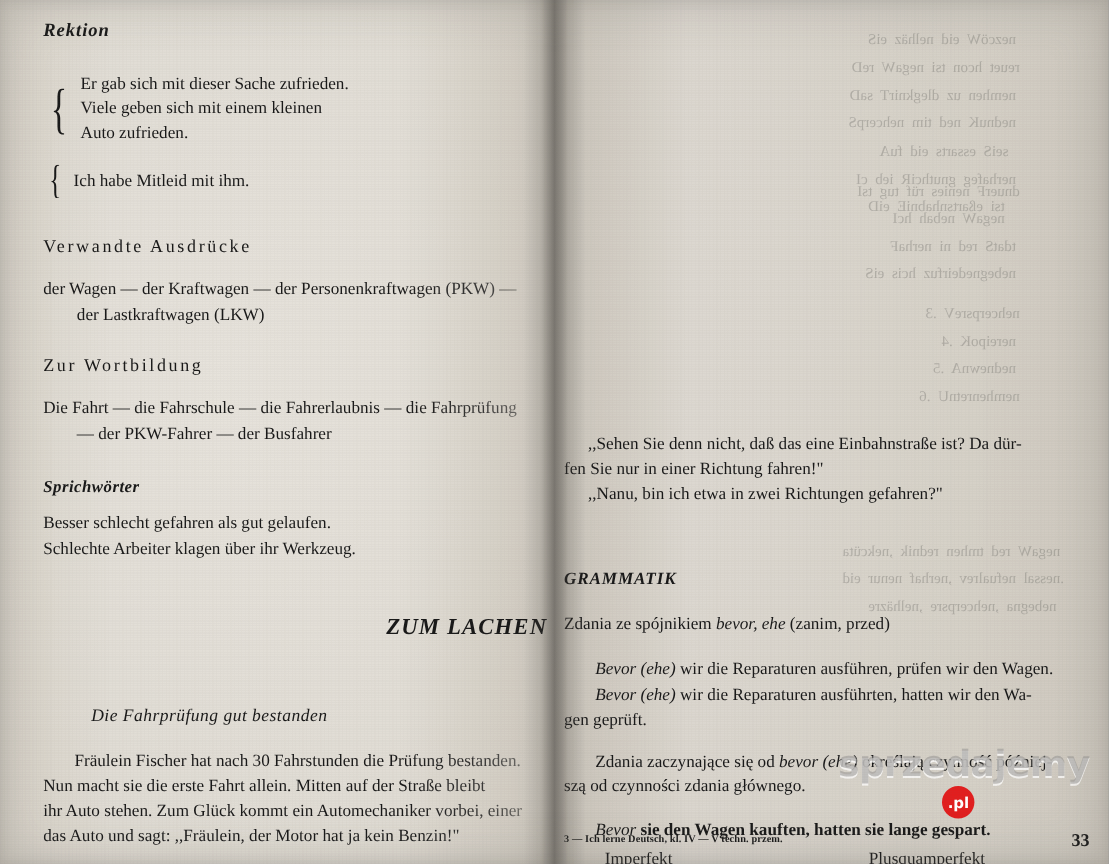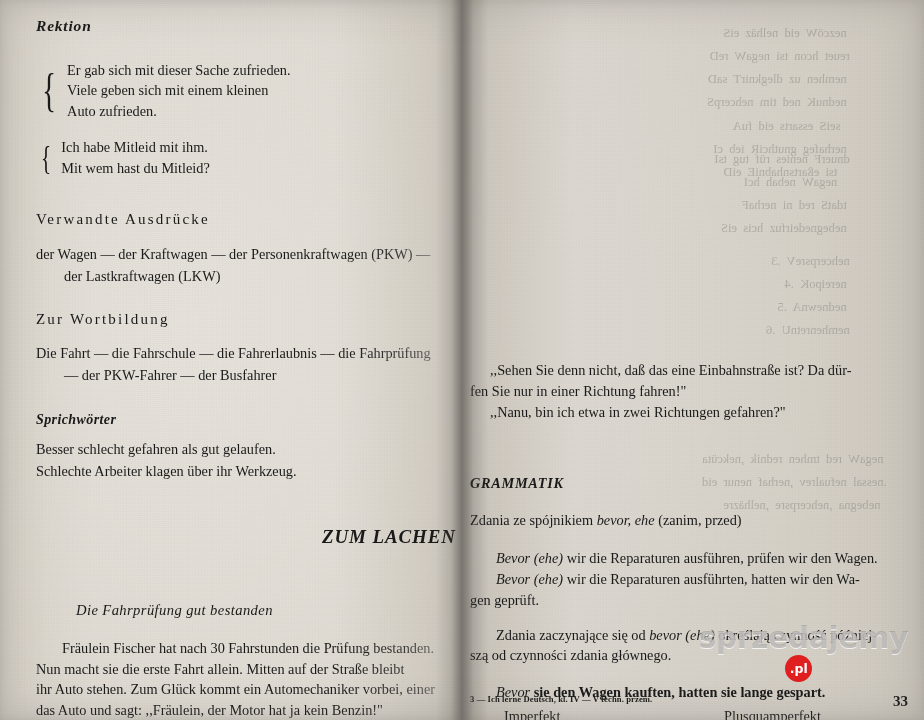--- a/index.html
+++ b/index.html
@@ -207,21 +207,20 @@
           <div class="ctr">Auto zufrieden.</div>
         </div>
       </div>
 
       <div style="height:6px"></div>
 
       <div class="rektion-row warp">
         <div class="brace small">{</div>
         <div class="rektion-right">
           <div>Ich habe Mitleid mit ihm.</div>
-          <div>Mit wem hast du Mitleid?</div>
         </div>
       </div>
 
       <div style="height:20px"></div>
 
       <div class="h-spaced">Verwandte Ausdrücke</div>
       <div style="height:13px"></div>
       <div class="warp">
         <div class="skewline">der Wagen — der Kraftwagen — der Personenkraftwagen (PKW) —</div>
         <div class="skewline" style="padding-left:28px">der Lastkraftwagen (LKW)</div>

